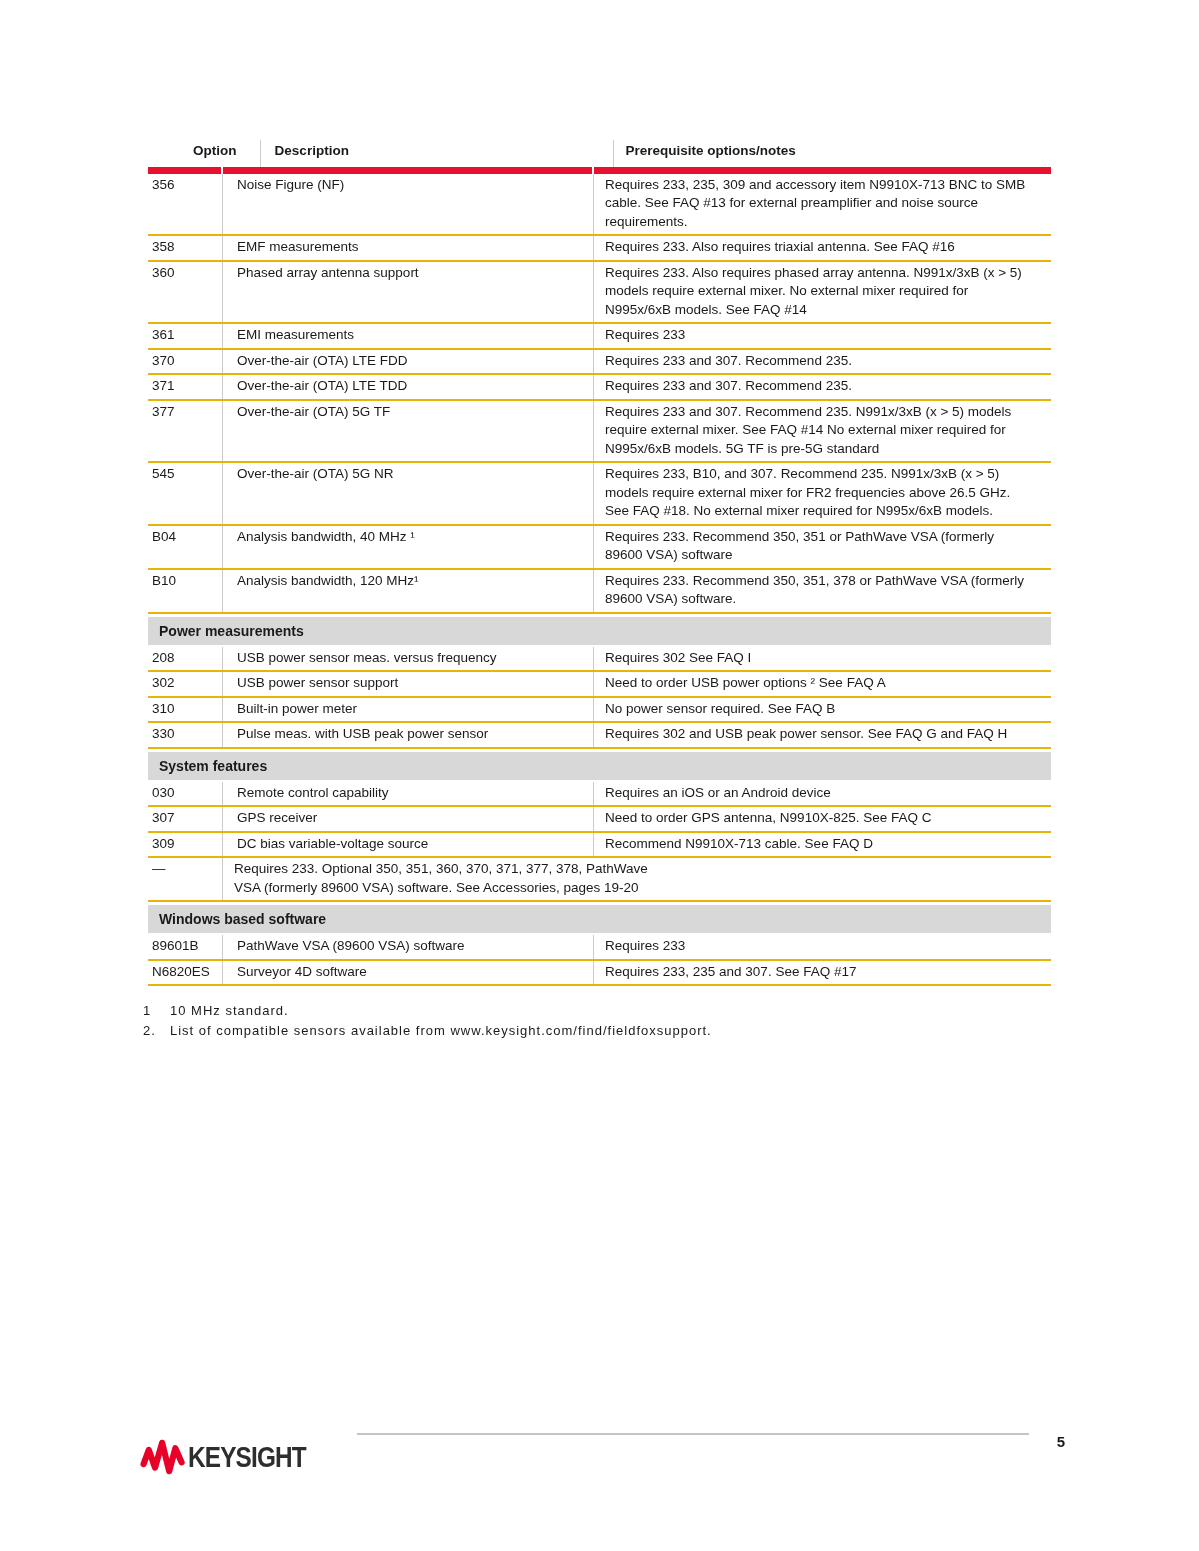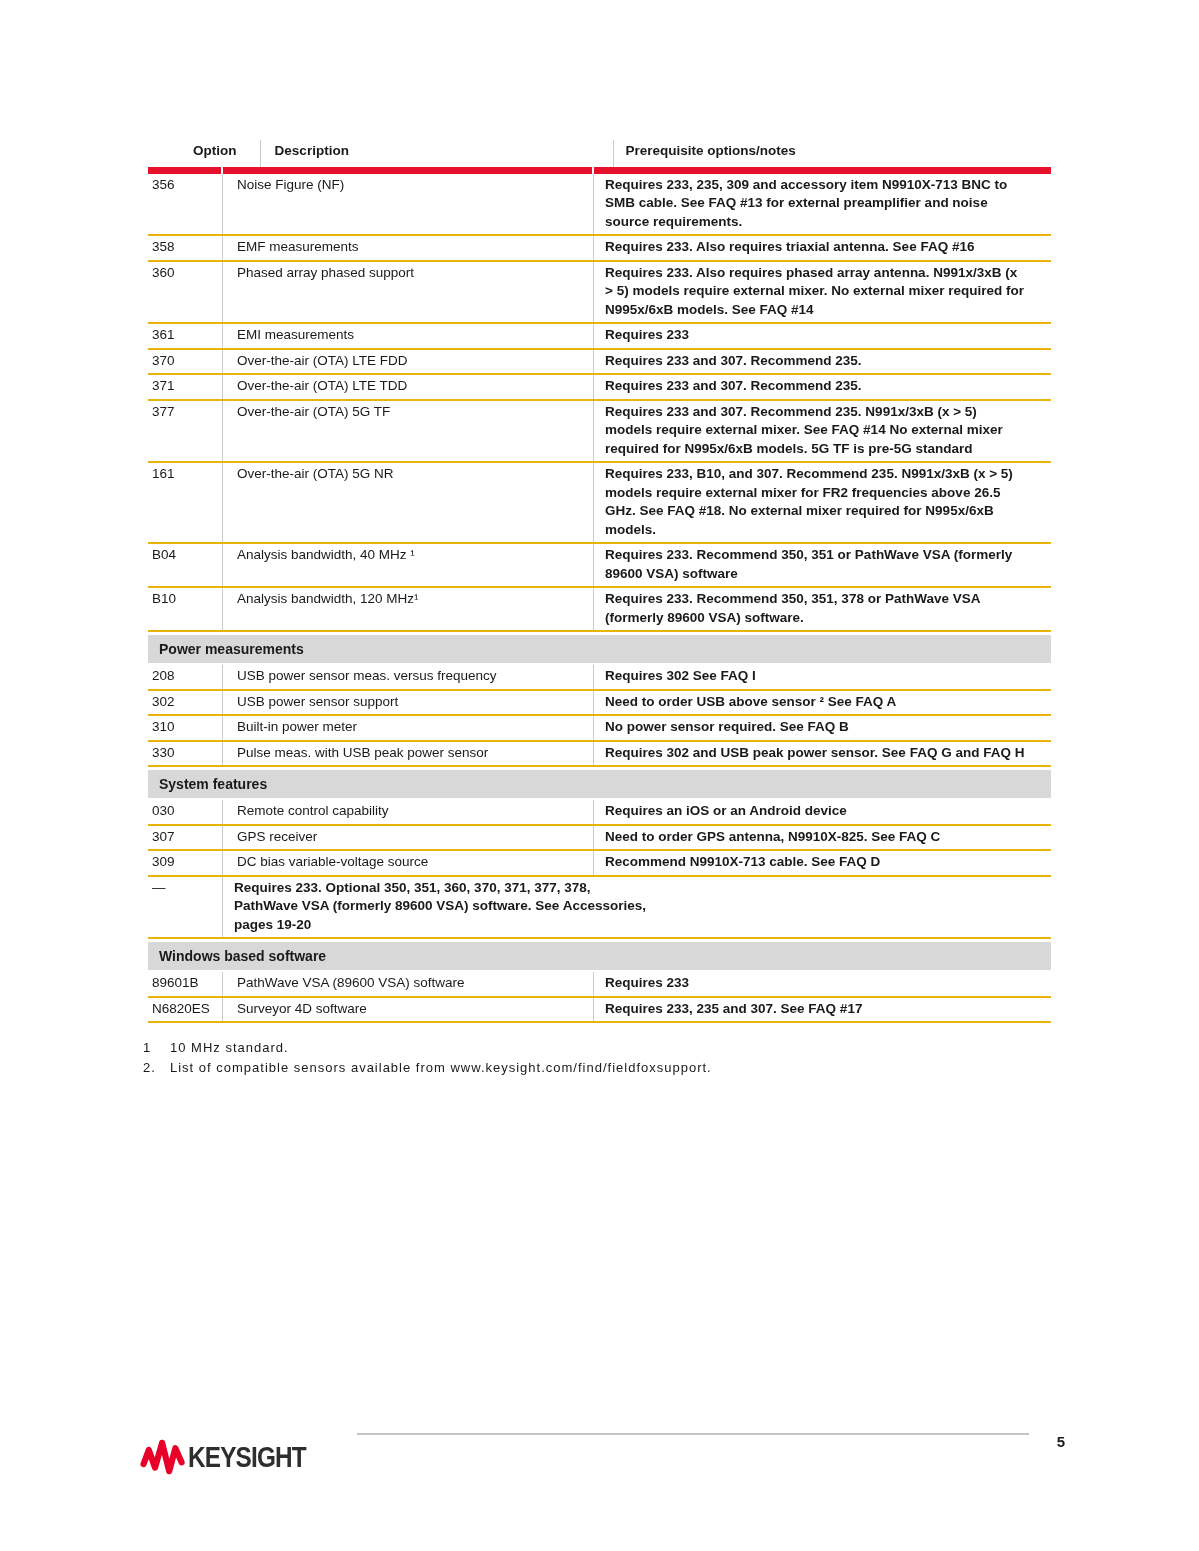--- a/index.html
+++ b/index.html
@@ -20,21 +20,21 @@
   .row { display: flex; border-bottom: 2px solid #eab308; align-items: stretch; }
   .row.thead { border-bottom: none; margin-left: 41px; }
   .cell {
     box-sizing: border-box;
     font-size: 13.5px;
     line-height: 18.5px;
     padding: 2px 0 3px 0;
   }
   .c-opt   { width: 74px;  padding-left: 4px; }
   .c-desc  { width: 371px; padding-left: 14px; border-left: 1px solid #cbcbcb; }
-  .c-notes { width: 458px; padding-left: 11px; padding-right: 24px; border-left: 1px solid #cbcbcb; font-weight: bold; }
+  .c-notes { width: 458px; padding-left: 11px; padding-right: 24px; border-left: 1px solid #cbcbcb; }
   .th { font-weight: bold; padding-bottom: 6px; }
   .red-bar { display: flex; gap: 2px; height: 7px; }
   .red-bar .seg { background: #e8112d; height: 7px; }
   .red-bar .s1 { width: 73px; }
   .red-bar .s2 { width: 369px; }
   .red-bar .s3 { width: 457px; }
   .section-header {
     background: #d8d8d8;
     font-weight: bold;
     font-size: 14px;
@@ -91,21 +91,21 @@
           <div class="cell c-desc">Noise Figure (NF)</div>
           <div class="cell c-notes">Requires 233, 235, 309 and accessory item N9910X-713 BNC to SMB cable. See FAQ #13 for external preamplifier and noise source requirements.</div>
         </div>
         <div class="row">
           <div class="cell c-opt">358</div>
           <div class="cell c-desc">EMF measurements</div>
           <div class="cell c-notes">Requires 233. Also requires triaxial antenna. See FAQ #16</div>
         </div>
         <div class="row">
           <div class="cell c-opt">360</div>
-          <div class="cell c-desc">Phased array phased support</div>
+          <div class="cell c-desc">Phased array antenna support</div>
           <div class="cell c-notes">Requires 233. Also requires phased array antenna. N991x/3xB (x &gt; 5) models require external mixer. No external mixer required for N995x/6xB models. See FAQ #14</div>
         </div>
         <div class="row">
           <div class="cell c-opt">361</div>
           <div class="cell c-desc">EMI measurements</div>
           <div class="cell c-notes">Requires 233</div>
         </div>
         <div class="row">
           <div class="cell c-opt">370</div>
           <div class="cell c-desc">Over-the-air (OTA) LTE FDD</div>
@@ -115,21 +115,21 @@
           <div class="cell c-opt">371</div>
           <div class="cell c-desc">Over-the-air (OTA) LTE TDD</div>
           <div class="cell c-notes">Requires 233 and 307. Recommend 235.</div>
         </div>
         <div class="row">
           <div class="cell c-opt">377</div>
           <div class="cell c-desc">Over-the-air (OTA) 5G TF</div>
           <div class="cell c-notes">Requires 233 and 307. Recommend 235. N991x/3xB (x &gt; 5) models require external mixer. See FAQ #14 No external mixer required for N995x/6xB models. 5G TF is pre-5G standard</div>
         </div>
         <div class="row">
-          <div class="cell c-opt">161</div>
+          <div class="cell c-opt">545</div>
           <div class="cell c-desc">Over-the-air (OTA) 5G NR</div>
           <div class="cell c-notes">Requires 233, B10, and 307. Recommend 235. N991x/3xB (x &gt; 5) models require external mixer for FR2 frequencies above 26.5 GHz. See FAQ #18. No external mixer required for N995x/6xB models.</div>
         </div>
         <div class="row">
           <div class="cell c-opt">B04</div>
           <div class="cell c-desc">Analysis bandwidth, 40 MHz ¹</div>
           <div class="cell c-notes">Requires 233. Recommend 350, 351 or PathWave VSA (formerly 89600 VSA) software</div>
         </div>
         <div class="row">
           <div class="cell c-opt">B10</div>
@@ -138,21 +138,21 @@
         </div>
         <div class="section-header">Power measurements</div>
         <div class="row">
           <div class="cell c-opt">208</div>
           <div class="cell c-desc">USB power sensor meas. versus frequency</div>
           <div class="cell c-notes">Requires 302 See FAQ I</div>
         </div>
         <div class="row">
           <div class="cell c-opt">302</div>
           <div class="cell c-desc">USB power sensor support</div>
-          <div class="cell c-notes">Need to order USB above sensor ² See FAQ A</div>
+          <div class="cell c-notes">Need to order USB power options ² See FAQ A</div>
         </div>
         <div class="row">
           <div class="cell c-opt">310</div>
           <div class="cell c-desc">Built-in power meter</div>
           <div class="cell c-notes">No power sensor required. See FAQ B</div>
         </div>
         <div class="row">
           <div class="cell c-opt">330</div>
           <div class="cell c-desc">Pulse meas. with USB peak power sensor</div>
           <div class="cell c-notes">Requires 302 and USB peak power sensor. See FAQ G and FAQ H</div>

